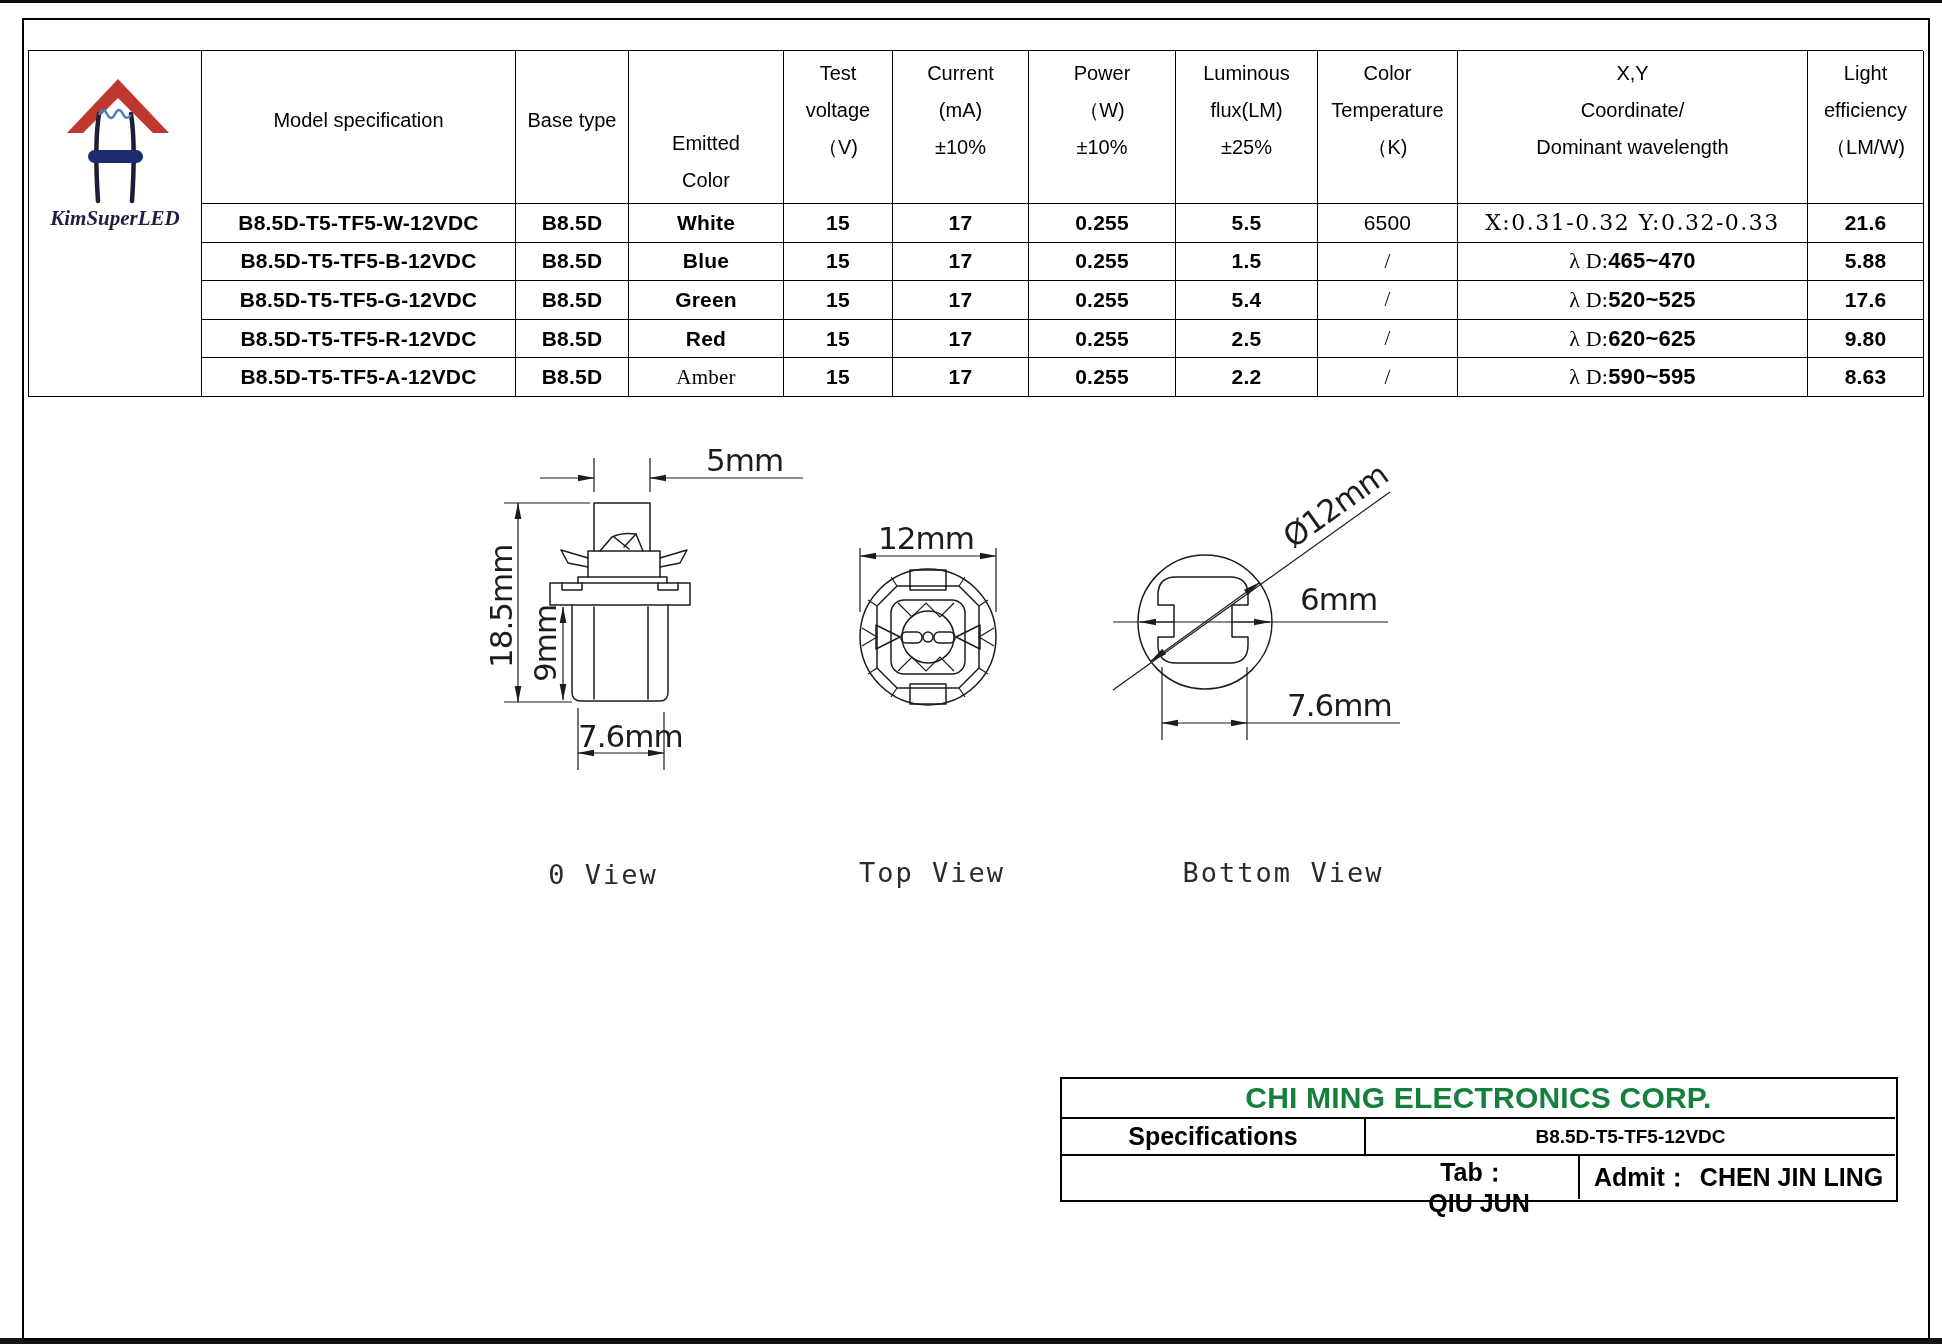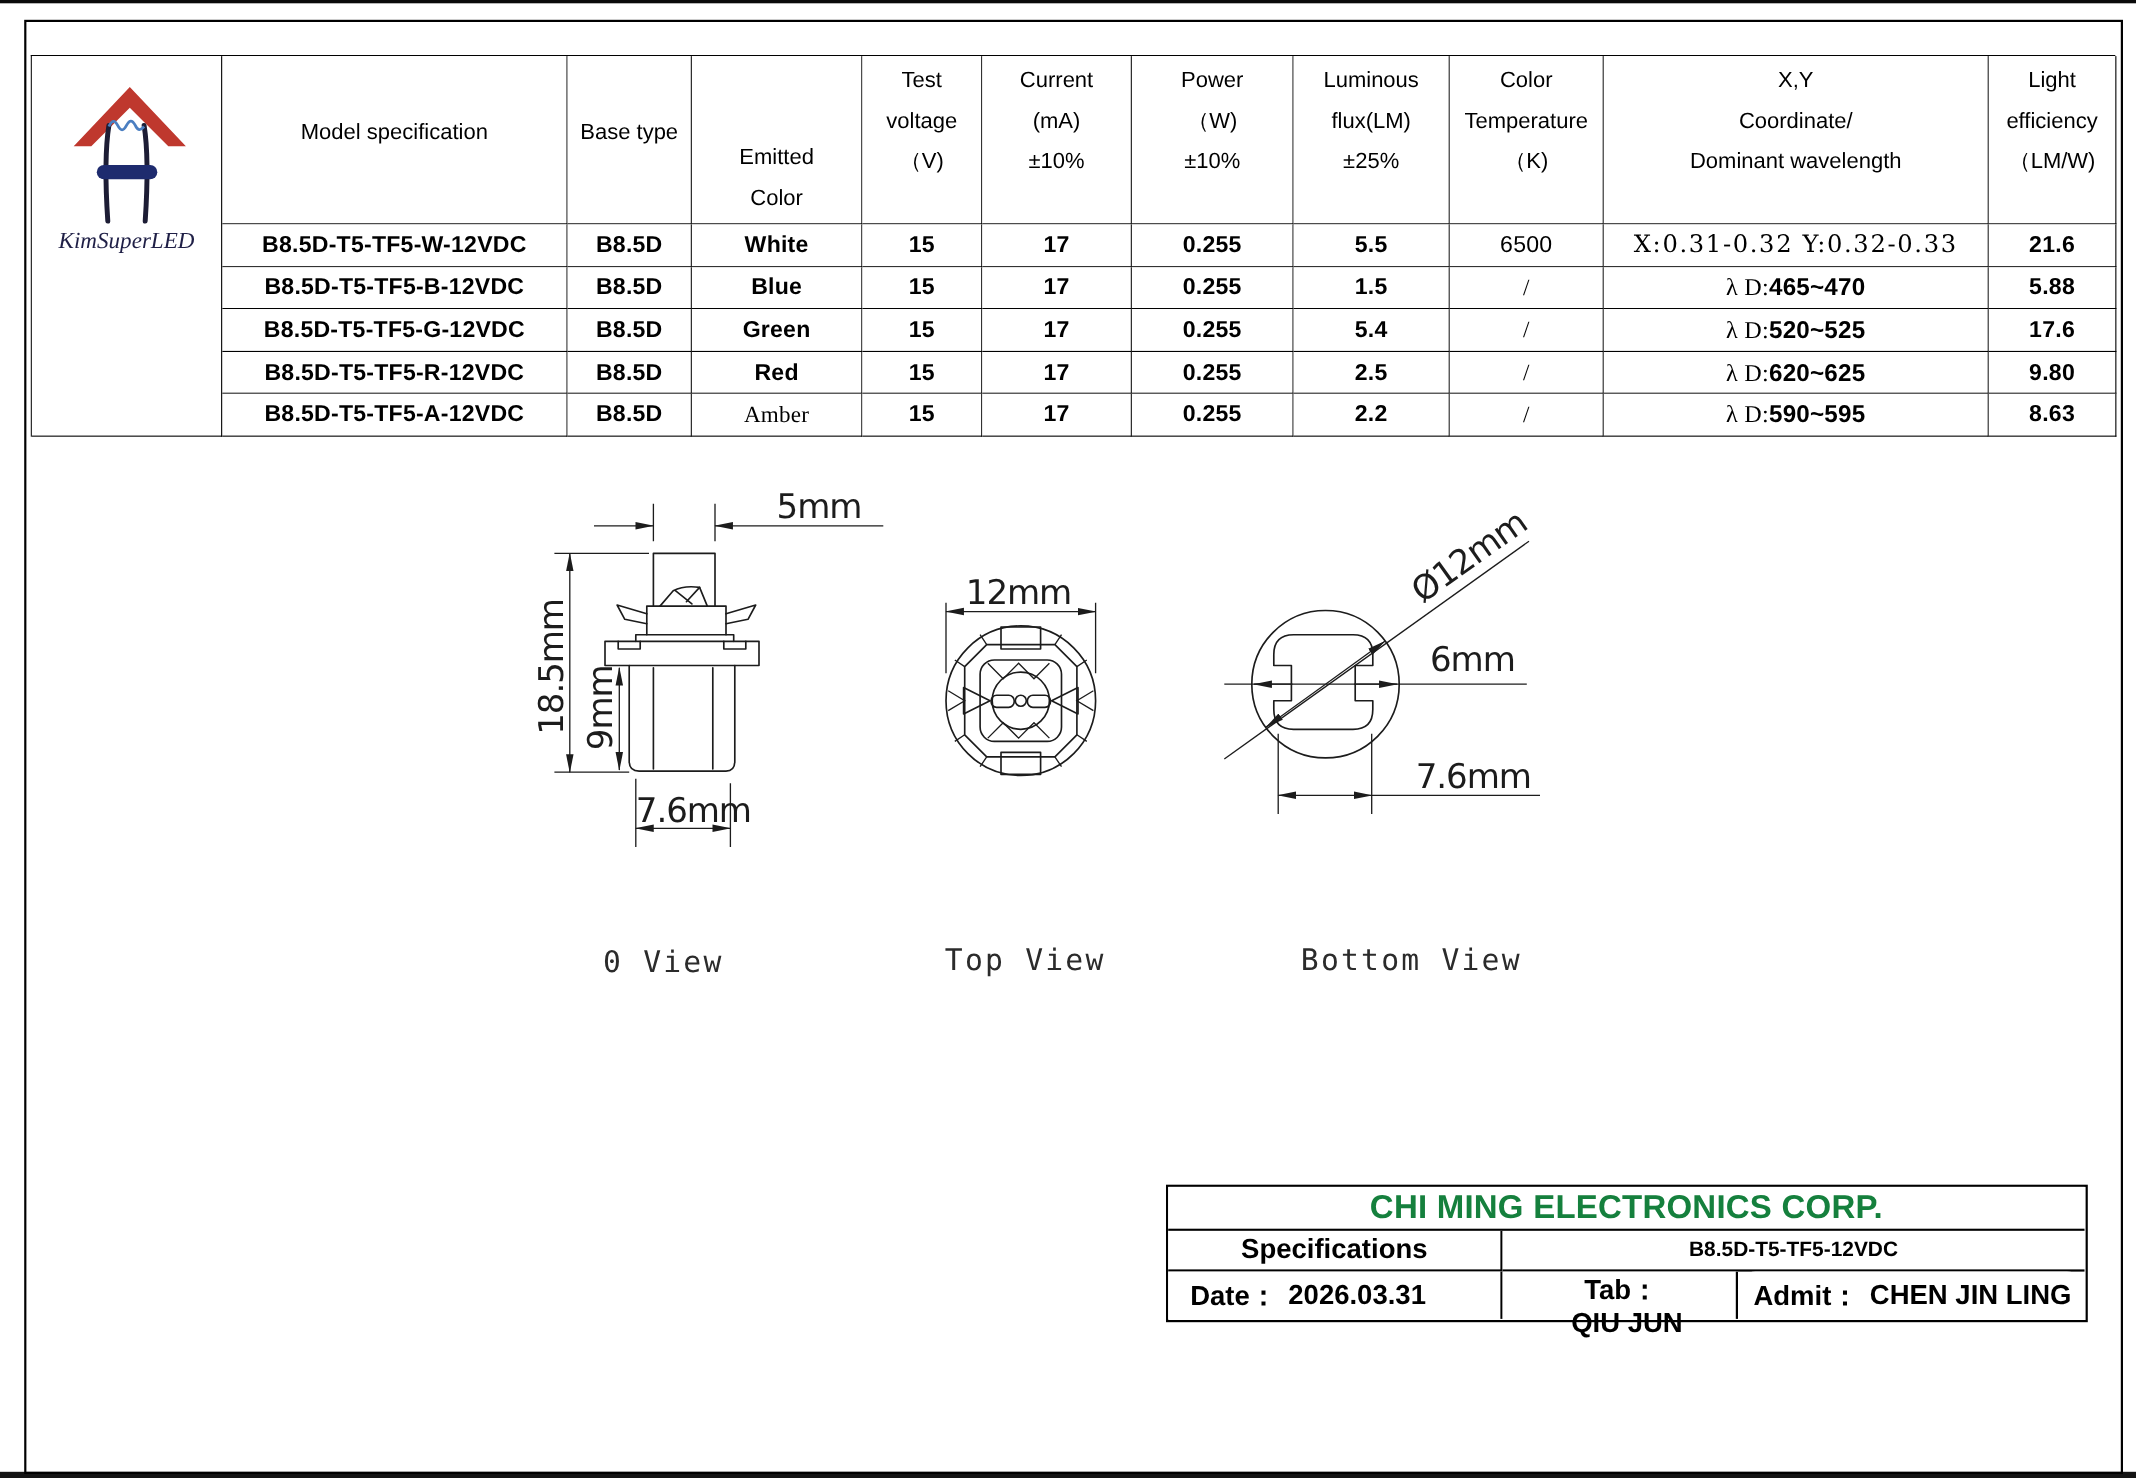--- a/index.html
+++ b/index.html
@@ -27,21 +27,21 @@
   .dc{display:flex;align-items:center;justify-content:center;
       font-size:21px;font-weight:600;letter-spacing:0.2px;}
   .t400{font-weight:400;}
   .serif-cell{font-family:"Liberation Serif",serif;font-weight:400;}
   .xys{font-family:"DejaVu Serif",serif;font-weight:400;font-size:22px;letter-spacing:1.5px;}
   .xyl{font-family:"Liberation Serif",serif;font-weight:400;font-size:22px;}
   .xyn{font-weight:700;font-size:22px;}
 
   
   .brand-text{position:absolute;left:30px;top:206px;width:170px;text-align:center;
-    font-family:"Liberation Serif",serif;font-style:italic;font-weight:400;
+    font-family:"Liberation Serif",serif;font-style:italic;font-weight:700;
     font-size:21px;color:#1f1f46;}
 
   
   .drawings{position:absolute;left:0;top:0;width:1942px;height:1344px;pointer-events:none;}
   .ln{stroke:#1c1c1c;stroke-width:1.5;fill:none;stroke-linejoin:round;stroke-linecap:round;}
   .dln{stroke:#1c1c1c;stroke-width:1.2;fill:none;}
   .dimtxt{font-family:"DejaVu Sans",sans-serif;font-size:31px;fill:#1c1c1c;letter-spacing:-1px;}
   .viewlbl{font-family:"DejaVu Sans Mono",monospace;font-size:27px;letter-spacing:2px;
            fill:#2b2b2b;text-anchor:middle;}
 
@@ -306,24 +306,20 @@
       <text class="dimtxt" x="1287" y="716">7.6mm</text>
 
       <text class="viewlbl" x="1283" y="882">Bottom View</text>
     </g>
   </svg>
 
   <div class="tblock">
     <div class="tbc tb-company">CHI MING ELECTRONICS CORP.</div>
     <div class="tbc tb-spec-label">Specifications</div>
     <div class="tbc tb-spec-value">B8.5D-T5-TF5-12VDC</div>
-    <div class="tbc tb-date">
-      <span class="lab">Date：</span>
-      <span>2026.03.31</span>
-    </div>
     <div class="tbc tb-tab">
       <span class="lab">Tab：</span>
       <span>QIU JUN</span>
     </div>
     <div class="tbc tb-admit">
       <span class="lab">Admit：</span>
       <span>CHEN JIN LING</span>
     </div>
   </div>
 

